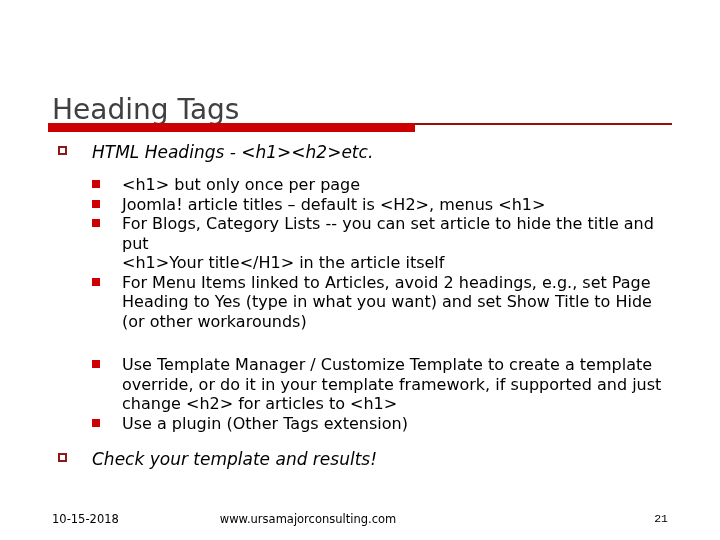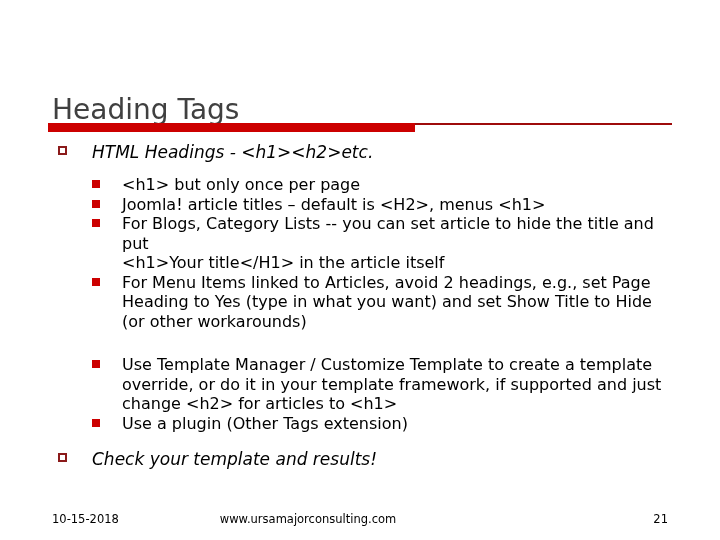--- a/index.html
+++ b/index.html
@@ -139,20 +139,21 @@
     left: 0;
     top: 0;
     width: 616px;
     text-align: center;
   }
   .footer .f-page {
     position: absolute;
     right: 52px;
     top: 0;
     text-align: right;
+    font-family: Liberation Mono, monospace;
   }
 </style>
 </head>
 <body>
 
 <div class="slide">
 
   <h1 class="title">Heading Tags</h1>
 
   <div class="rule-wrap">

